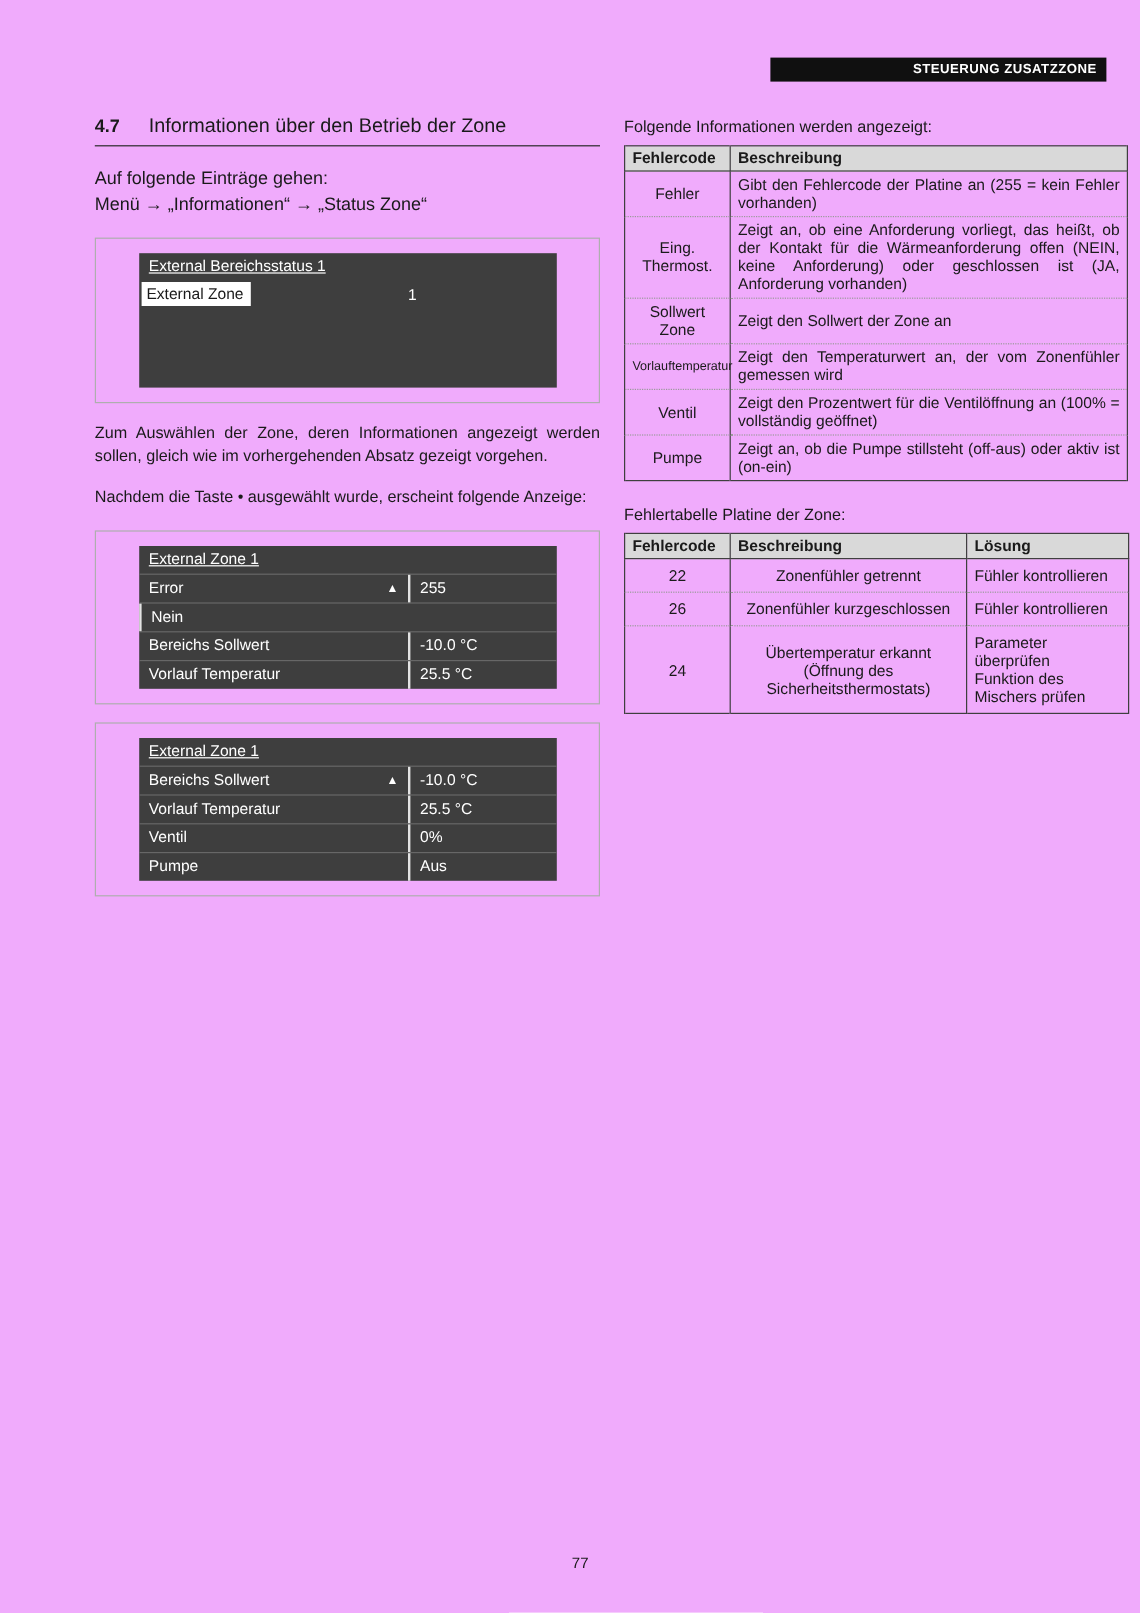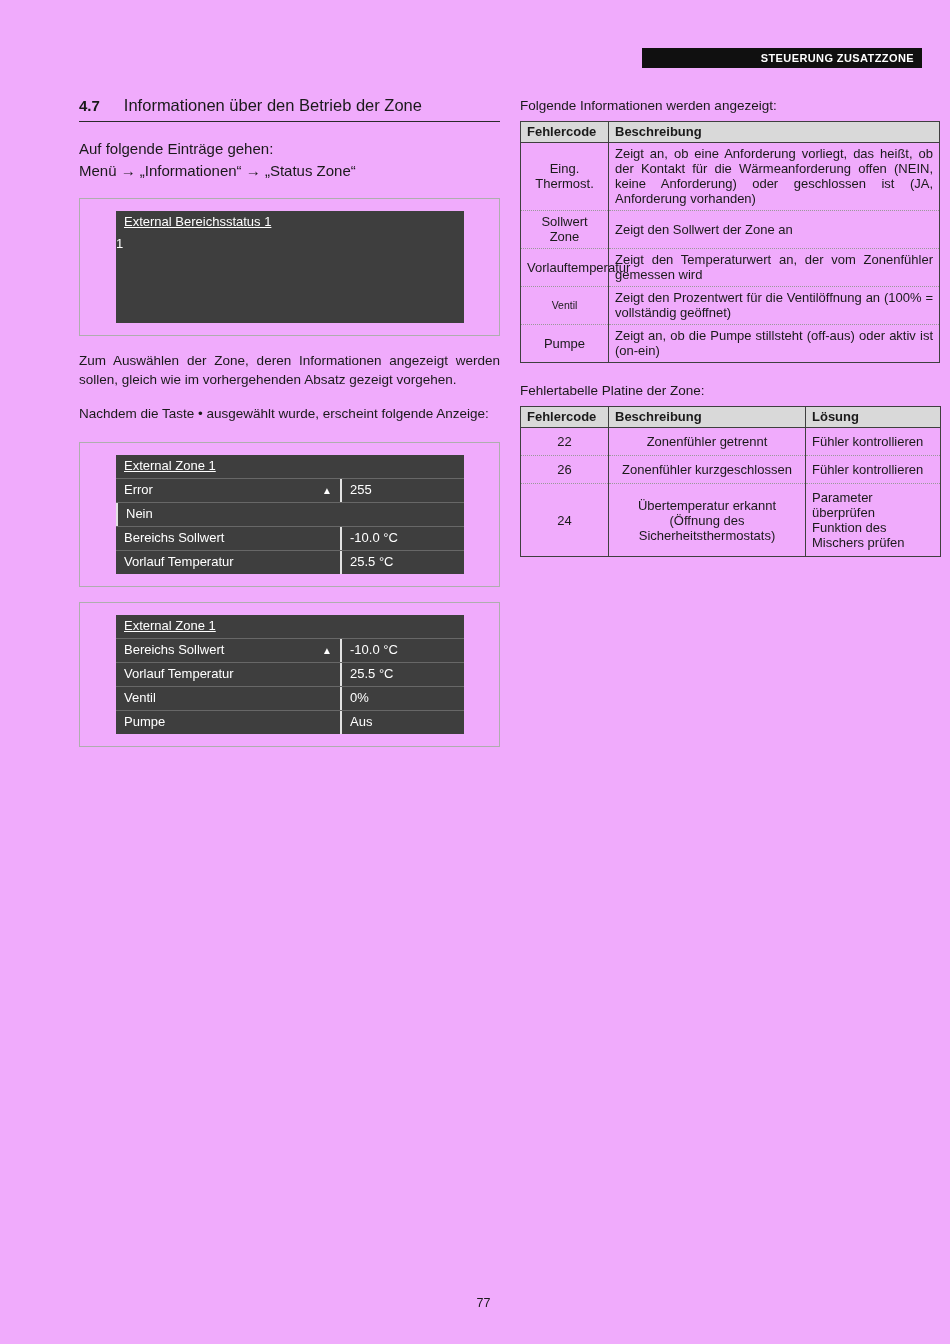--- a/index.html
+++ b/index.html
@@ -93,20 +93,21 @@
 
       <p class="intro">
         <span>Auf folgende Einträge gehen:</span><br>
         <span>Menü → „Informationen“ → „Status Zone“</span>
       </p>
 
       <div class="display-frame">
         <div class="lcd lcd-tall">
           <div class="lcd-title">External Bereichsstatus 1</div>
           <div class="lcd-row1">
+            <span class="lcd-labelbox"><span class="lcd-selected">External Zone</span></span>
             <span class="lcd-value1">1</span>
           </div>
         </div>
       </div>
 
       <p class="body-text">Zum Auswählen der Zone, deren Informationen angezeigt werden sollen, gleich wie im vorhergehenden Absatz gezeigt vorgehen.</p>
       <p class="body-text mb-extra">Nachdem die Taste • ausgewählt wurde, erscheint folgende Anzeige:</p>
 
       <div class="display-frame">
         <div class="lcd">
@@ -160,20 +161,24 @@
       <p class="table-intro">Folgende Informationen werden angezeigt:</p>
 
       <table class="info-table">
         <thead>
           <tr>
             <th class="col-code th-center">Fehlercode</th>
             <th class="th-left">Beschreibung</th>
           </tr>
         </thead>
         <tbody>
+          <tr>
+            <td class="cell-center">Fehler</td>
+            <td class="cell-just">Gibt den Fehlercode der Platine an (255 = kein Fehler vorhanden)</td>
+          </tr>
           <tr>
             <td class="cell-center">Eing. Thermost.</td>
             <td class="cell-just">Zeigt an, ob eine Anforderung vorliegt, das heißt, ob der Kontakt für die Wärmeanforderung offen (NEIN, keine Anforderung) oder geschlossen ist (JA, Anforderung vorhanden)</td>
           </tr>
           <tr>
             <td class="cell-center">Sollwert Zone</td>
             <td class="cell-just">Zeigt den Sollwert der Zone an</td>
           </tr>
           <tr>
             <td class="cell-center">Vorlauftemperatur</td>

